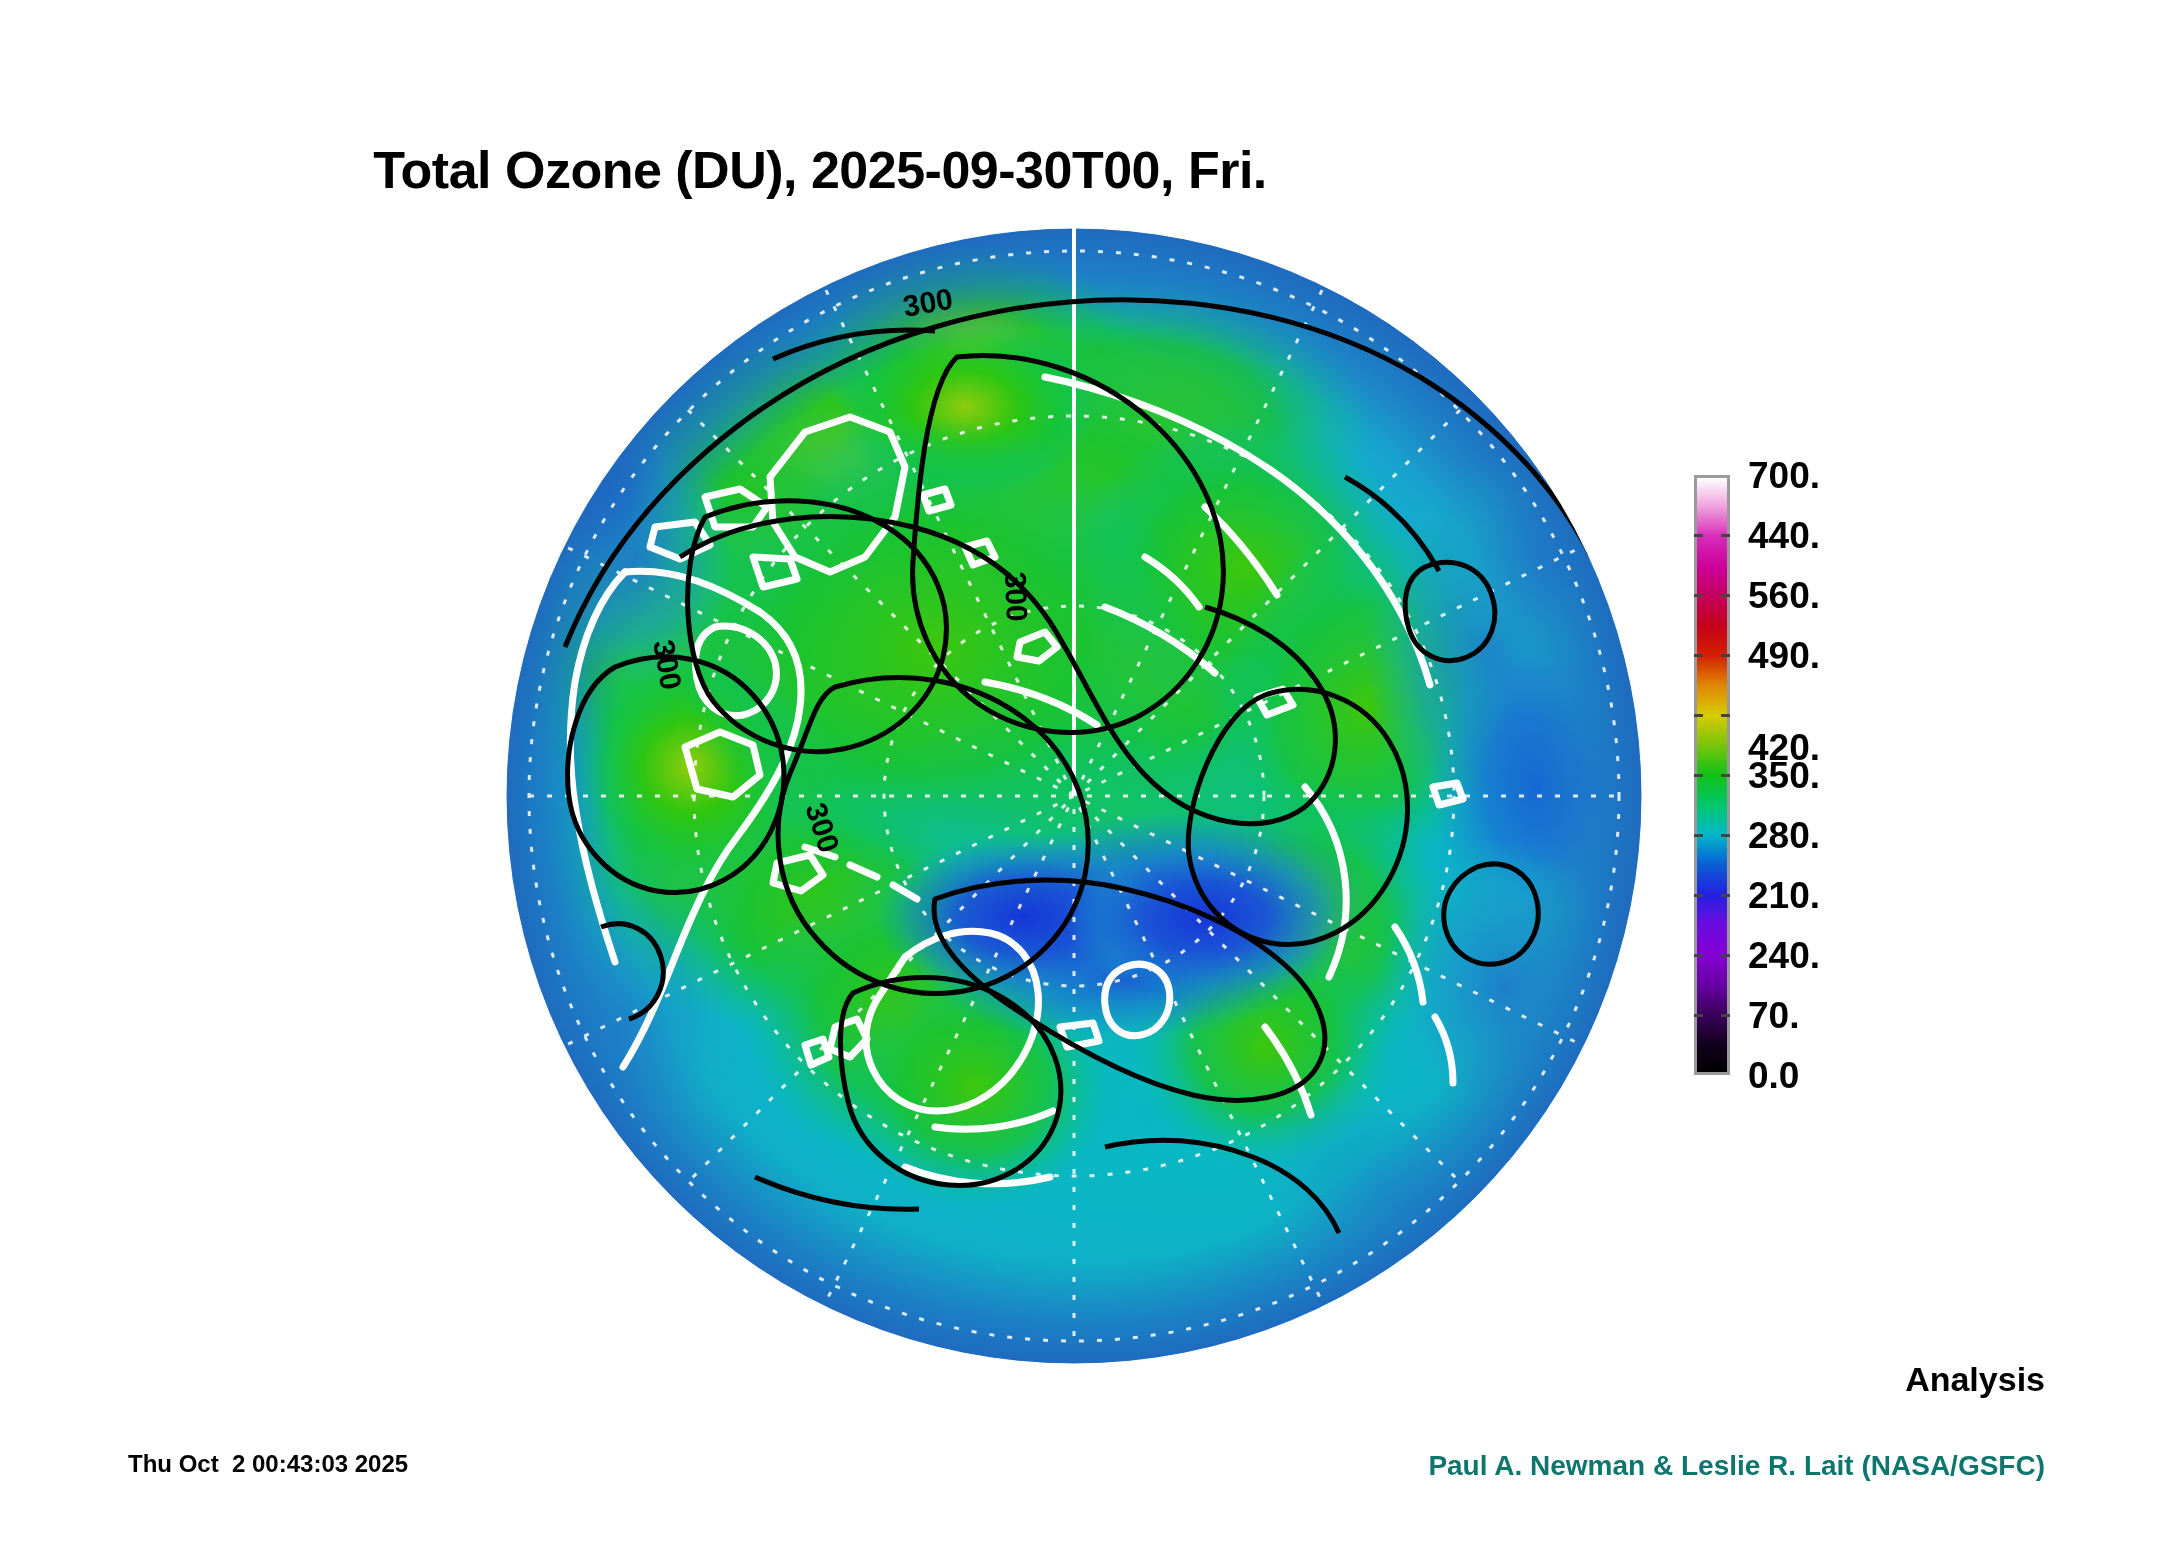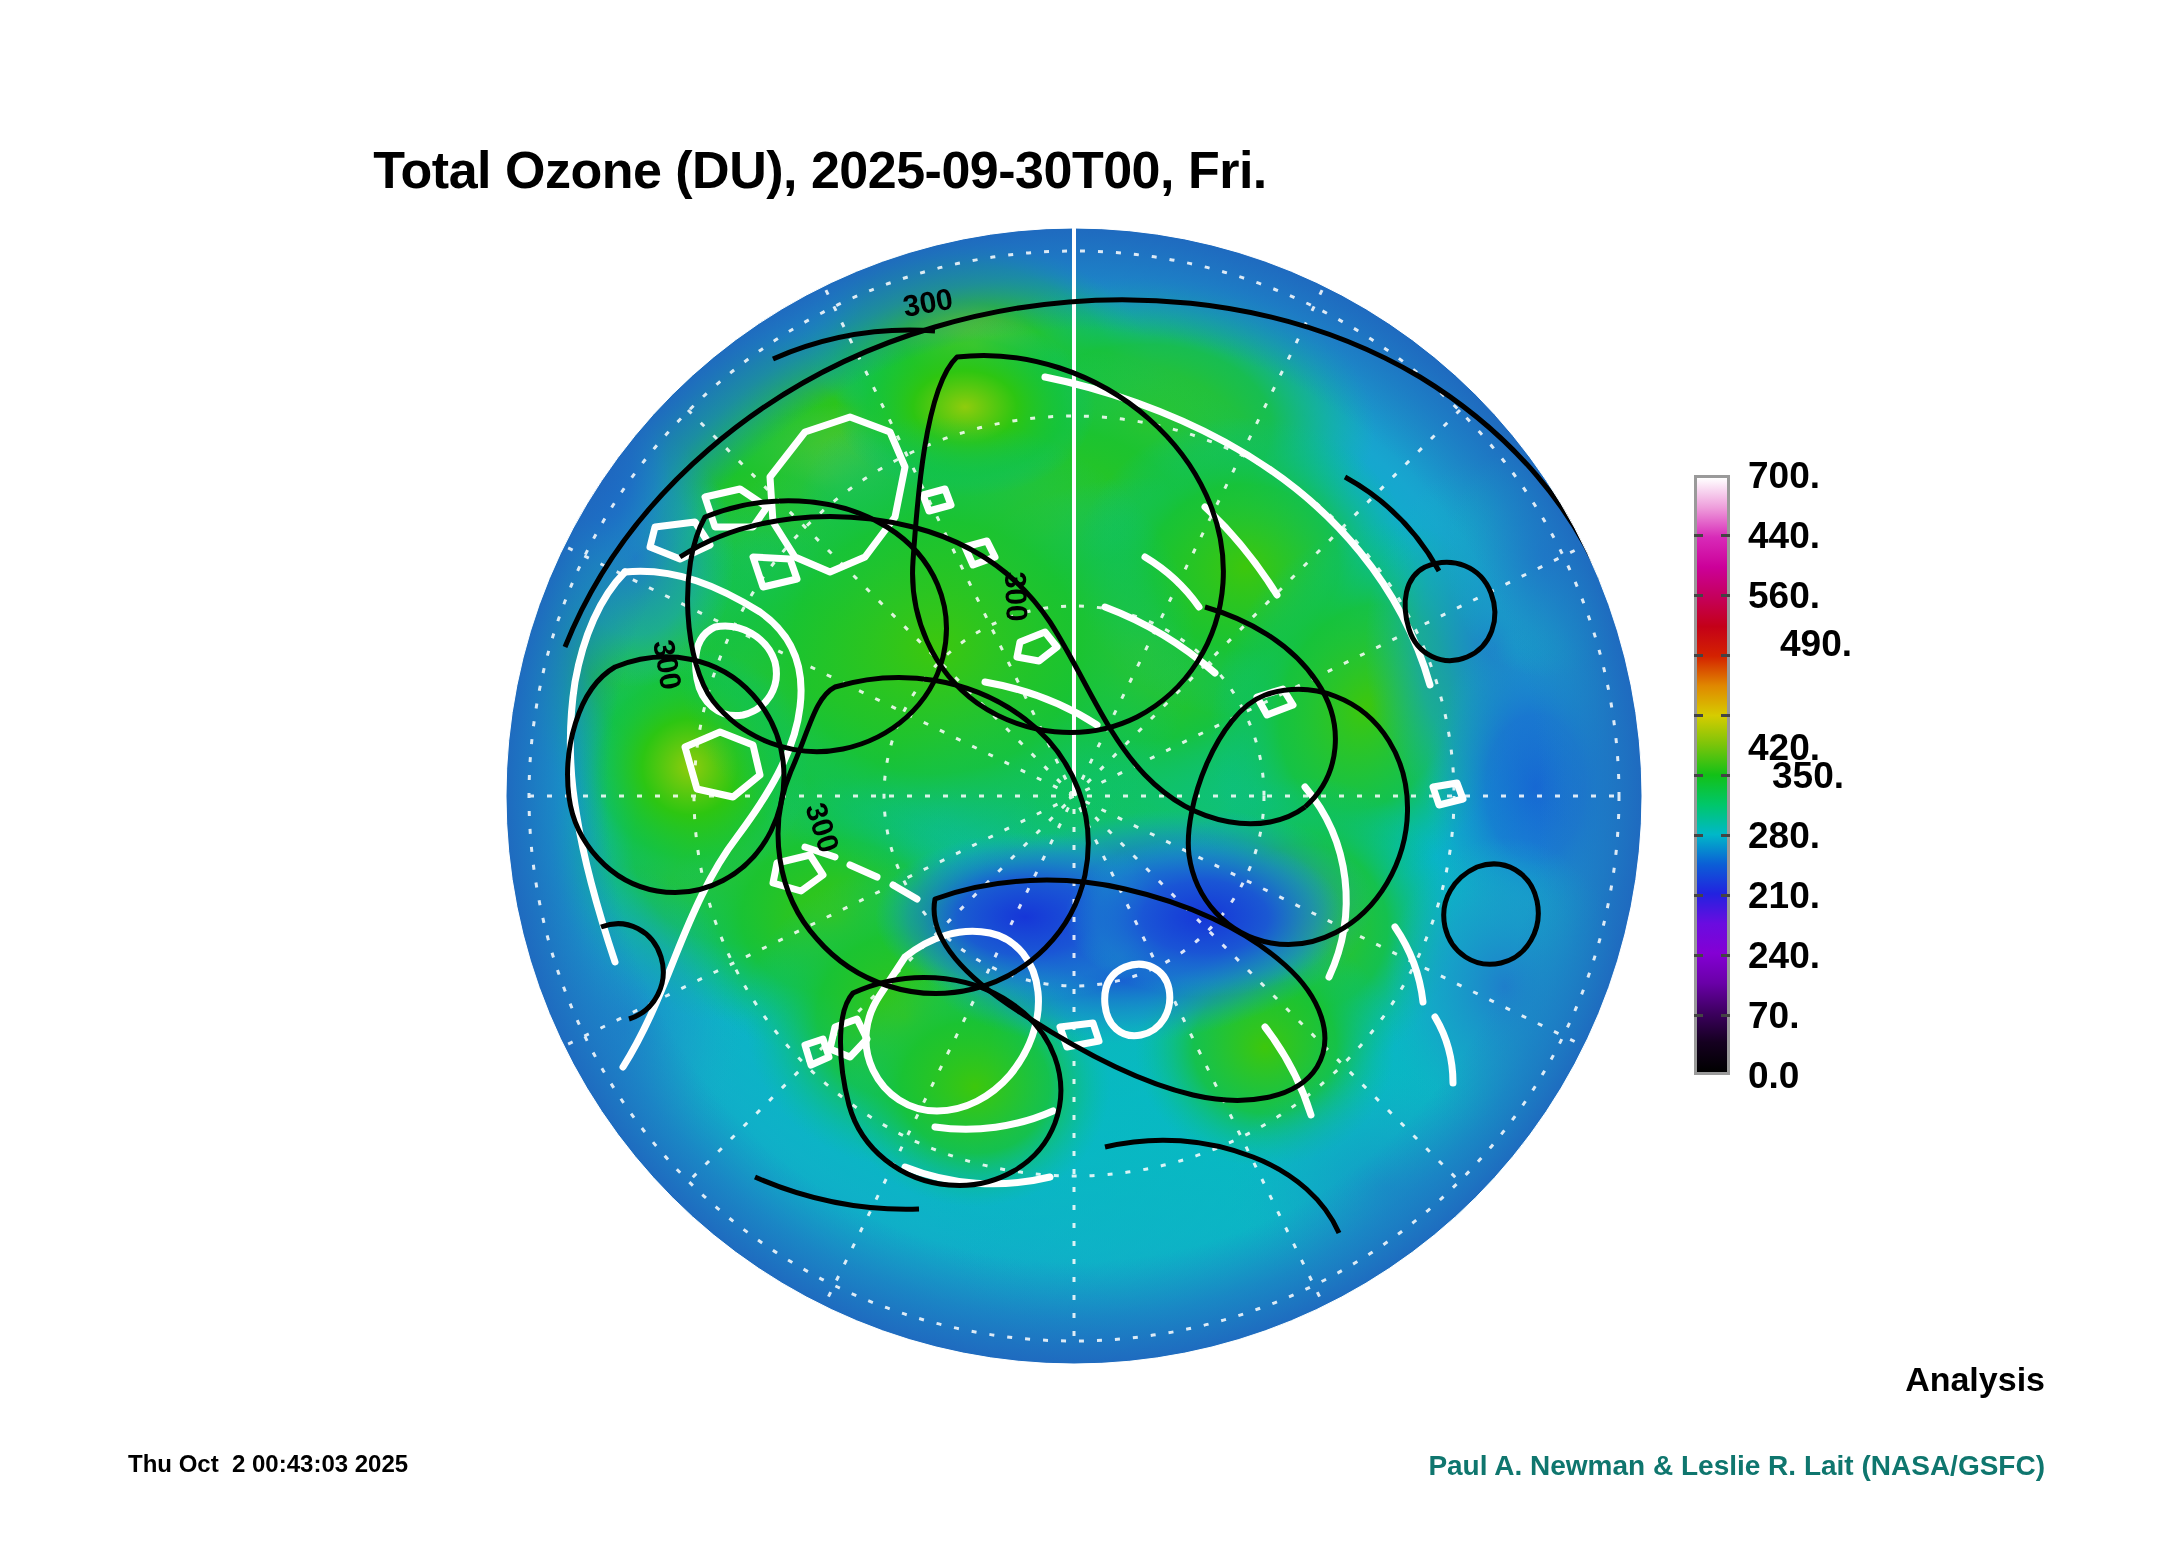--- a/index.html
+++ b/index.html
@@ -400,23 +400,23 @@
         <div class="cb-tick-r" style="top: 418.5px;"></div>
         <div class="cb-tick-l" style="top: 478.5px;"></div>
         <div class="cb-tick-r" style="top: 478.5px;"></div>
         <div class="cb-tick-l" style="top: 538.5px;"></div>
         <div class="cb-tick-r" style="top: 538.5px;"></div>
       </div>
     <div id="colorbar-labels">
         <div class="cb-label" style="top: -18px;">700.</div>
         <div class="cb-label" style="top: 42px;">440.</div>
         <div class="cb-label" style="top: 102px;">560.</div>
-        <div class="cb-label" style="top: 150px; margin-left: 32px;">490.</div>
+        <div class="cb-label" style="top: 162px;">490.</div>
         <div class="cb-label" style="top: 222px; margin-top: 32px;">420.</div>
-        <div class="cb-label" style="top: 282px; margin-left: 24px;">350.</div>
+        <div class="cb-label" style="top: 282px;">350.</div>
         <div class="cb-label" style="top: 342px;">280.</div>
         <div class="cb-label" style="top: 402px;">210.</div>
         <div class="cb-label" style="top: 462px;">240.</div>
         <div class="cb-label" style="top: 522px;">70.</div>
         <div class="cb-label" style="top: 582px;">0.0</div>
       </div>
   </div>
 
   <div id="analysis-label">Analysis</div>
 

